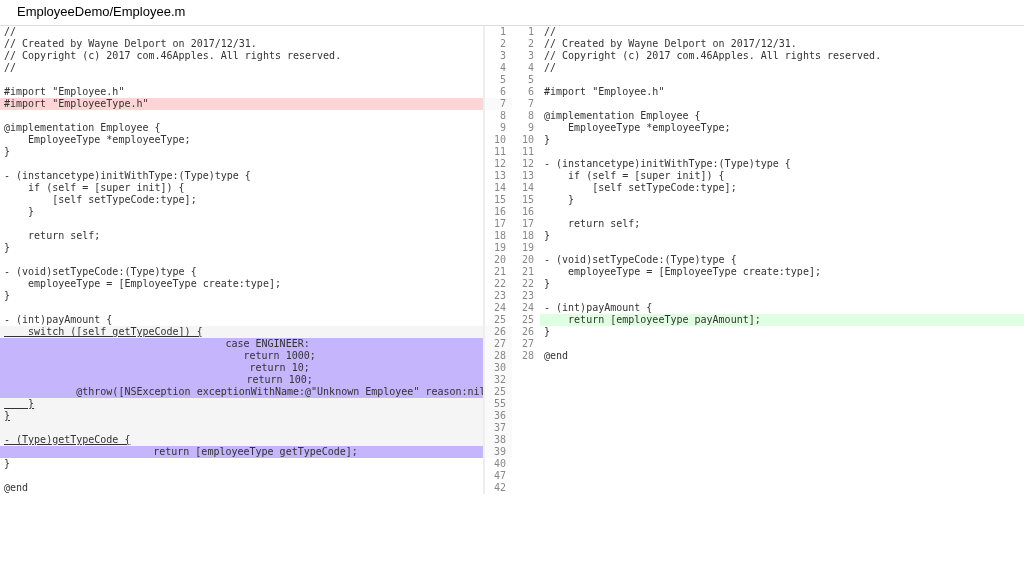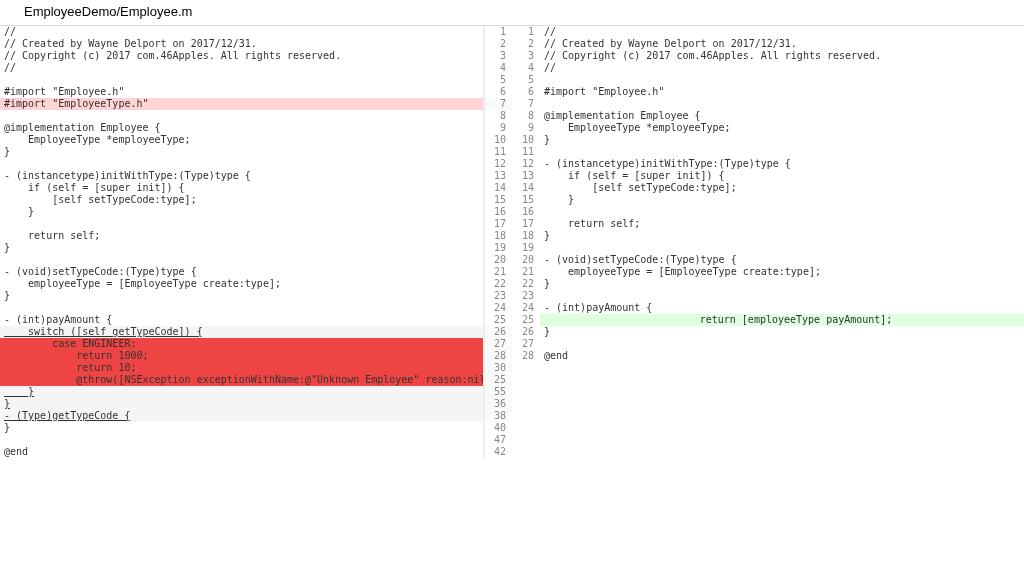--- a/index.html
+++ b/index.html
@@ -1,20 +1,20 @@
 <!DOCTYPE html>
 <html><head>
   <meta charset="utf-8">
   <style>
     * { margin: 0; padding: 0; box-sizing: border-box; }
     html, body { width: 1024px; height: 583px; overflow: hidden; background: #fff; }
     body { font-family: -apple-system, "Helvetica Neue", Arial, sans-serif; }
 
     .header {
-      padding: 4px 10px 6px 24px;
+      padding: 4px 10px 6px 17px;
       font-size: 13px;
       font-weight: 400;
       color: #000;
       border-bottom: 1px solid #ddd;
     }
 
     .diff-container {
       display: flex;
       width: 100%;
       font-family: Menlo, Consolas, monospace;
@@ -38,24 +38,24 @@
       border-left: 1px solid #eee;
       user-select: none;
       background: #fff;
       flex: 0 0 auto;
     }
     .gutter-col.first { border-left: none; }
 
     .row { display: flex; height: 12px; align-items: stretch; }
     .code-col { flex: 1 1 auto; padding-left: 4px; white-space: pre; overflow: hidden; }
 
-    .row.del .code-col,  .row.del .code-right-pad   { background: #ef4444; }
+    .row.del .code-col,  .row.del .code-right-pad   { background: #c4b5fd; text-align: center; }
     .row.del-strong .code-col, .row.del-strong .code-right-pad { background: #ffd4d4; }
     .row.del-block .code-col, .row.del-block .code-right-pad   { background: #f5f5f5; text-decoration: underline; }
-    .row.add .code-col  { background: #e0ffe0; text-align: center; }
+    .row.add .code-col  { background: #e0ffe0; }
 
     .row.del .gutter-col,
     .row.del-strong .gutter-col,
     .row.del-block .gutter-col { background: #fafafa; }
 
     .left .code-col { border-right: 1px solid #eee; }
   </style>
 </head>
 <body>
 
@@ -173,34 +173,46 @@
       </div>
       <div class="row del">
         <div class="code-col">            return 1000;</div>
         <div class="gutter-col">28</div>
       </div>
       <div class="row del">
         <div class="code-col">            return 10;</div>
         <div class="gutter-col">30</div>
       </div>
       <div class="row del">
+        <div class="code-col">            return 100;</div>
+        <div class="gutter-col">32</div>
+      </div>
+      <div class="row del">
         <div class="code-col">            @throw([NSException exceptionWithName:@"Unknown Employee" reason:nil userInfo:nil]);</div>
         <div class="gutter-col">25</div>
       </div>
       <div class="row del-block">
         <div class="code-col">    }</div>
         <div class="gutter-col">55</div>
       </div>
       <div class="row del-block">
         <div class="code-col">}</div>
         <div class="gutter-col">36</div>
       </div>
       <div class="row del-block">
+        <div class="code-col"></div>
+        <div class="gutter-col">37</div>
+      </div>
+      <div class="row del-block">
         <div class="code-col">- (Type)getTypeCode {</div>
         <div class="gutter-col">38</div>
+      </div>
+      <div class="row del">
+        <div class="code-col">    return [employeeType getTypeCode];</div>
+        <div class="gutter-col">39</div>
       </div>
       <div class="row">
         <div class="code-col">}</div>
         <div class="gutter-col">40</div>
       </div>
       <div class="row">
         <div class="code-col"></div>
         <div class="gutter-col">47</div>
       </div>
       <div class="row">

